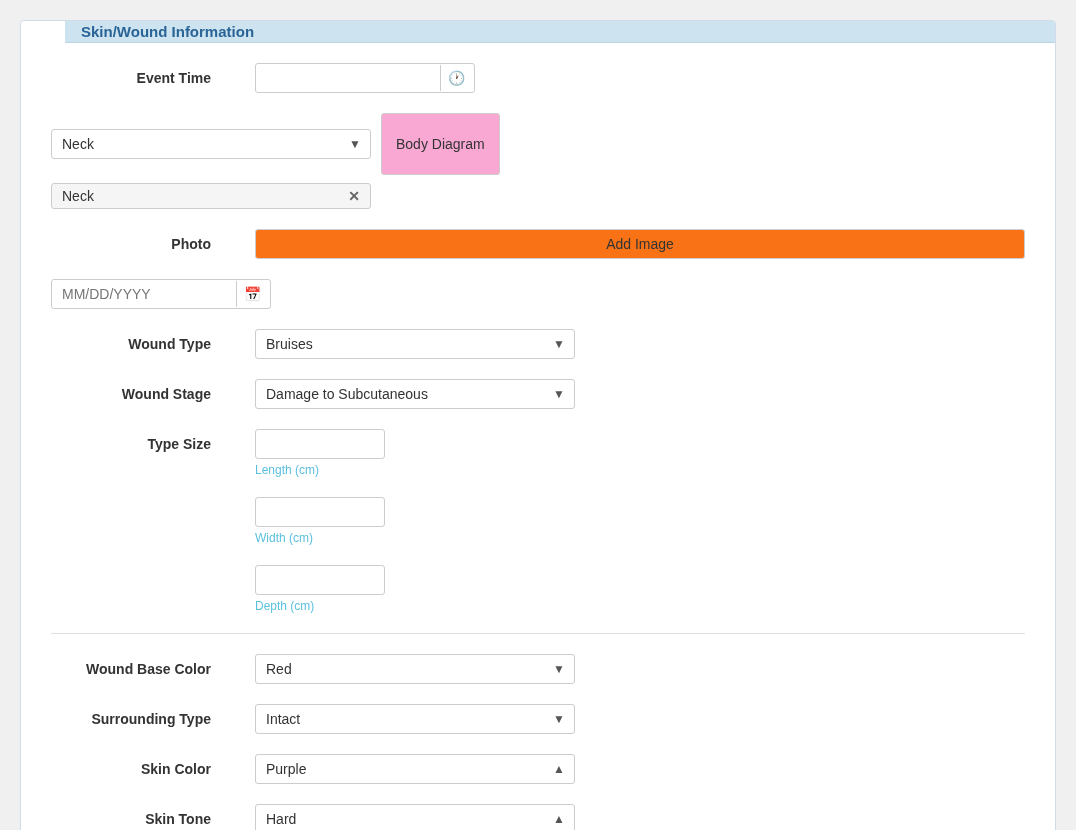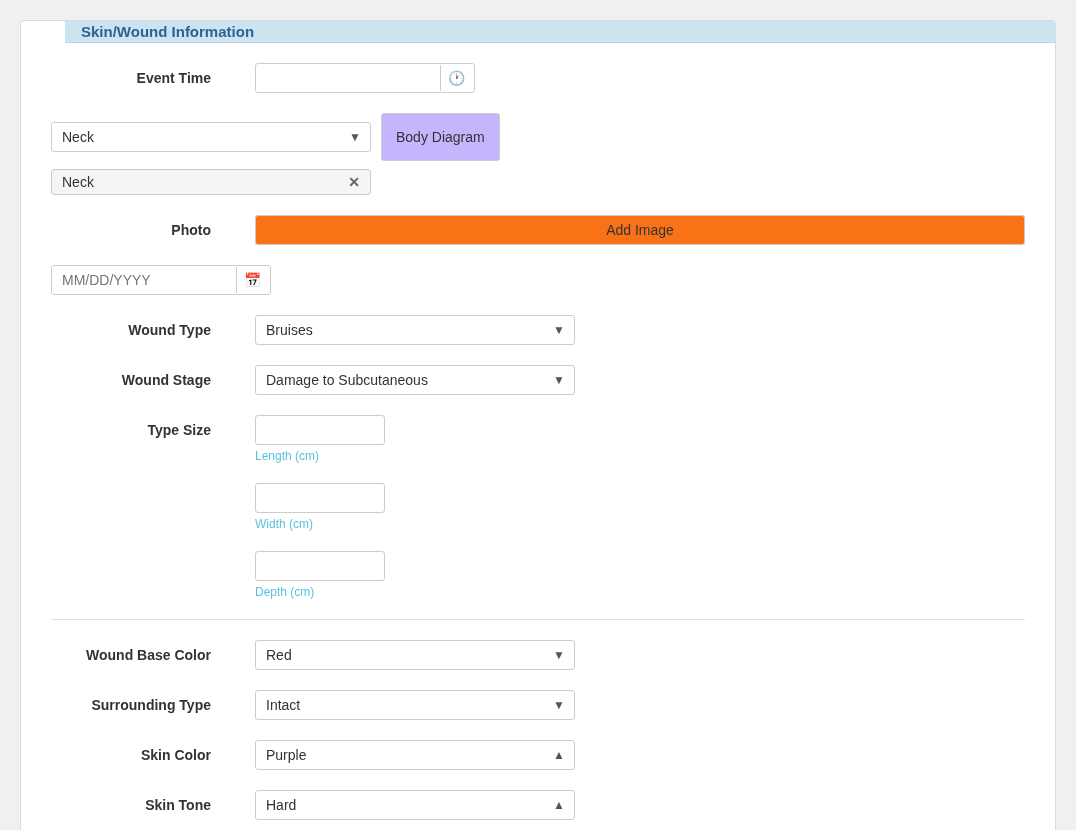--- a/index.html
+++ b/index.html
@@ -141,23 +141,23 @@
       border: 1px solid #ccc;
       background: #f97316;
       border-radius: 3px;
       padding: 6px 14px;
       font-size: 14px;
       color: #333;
       cursor: pointer;
     }
     .btn-body-diagram {
       border: 1px solid #ccc;
-      background: #c4b5fd;
-      border-radius: 3px;
-      padding: 15px 14px;
+      background: #f9a8d4;
+      border-radius: 3px;
+      padding: 22px 14px;
       font-size: 14px;
       color: #333;
       cursor: pointer;
       white-space: nowrap;
     }
     .wound-size-row {
       display: flex;
       gap: 20px;
       align-items: flex-start;
       flex-direction: column;

